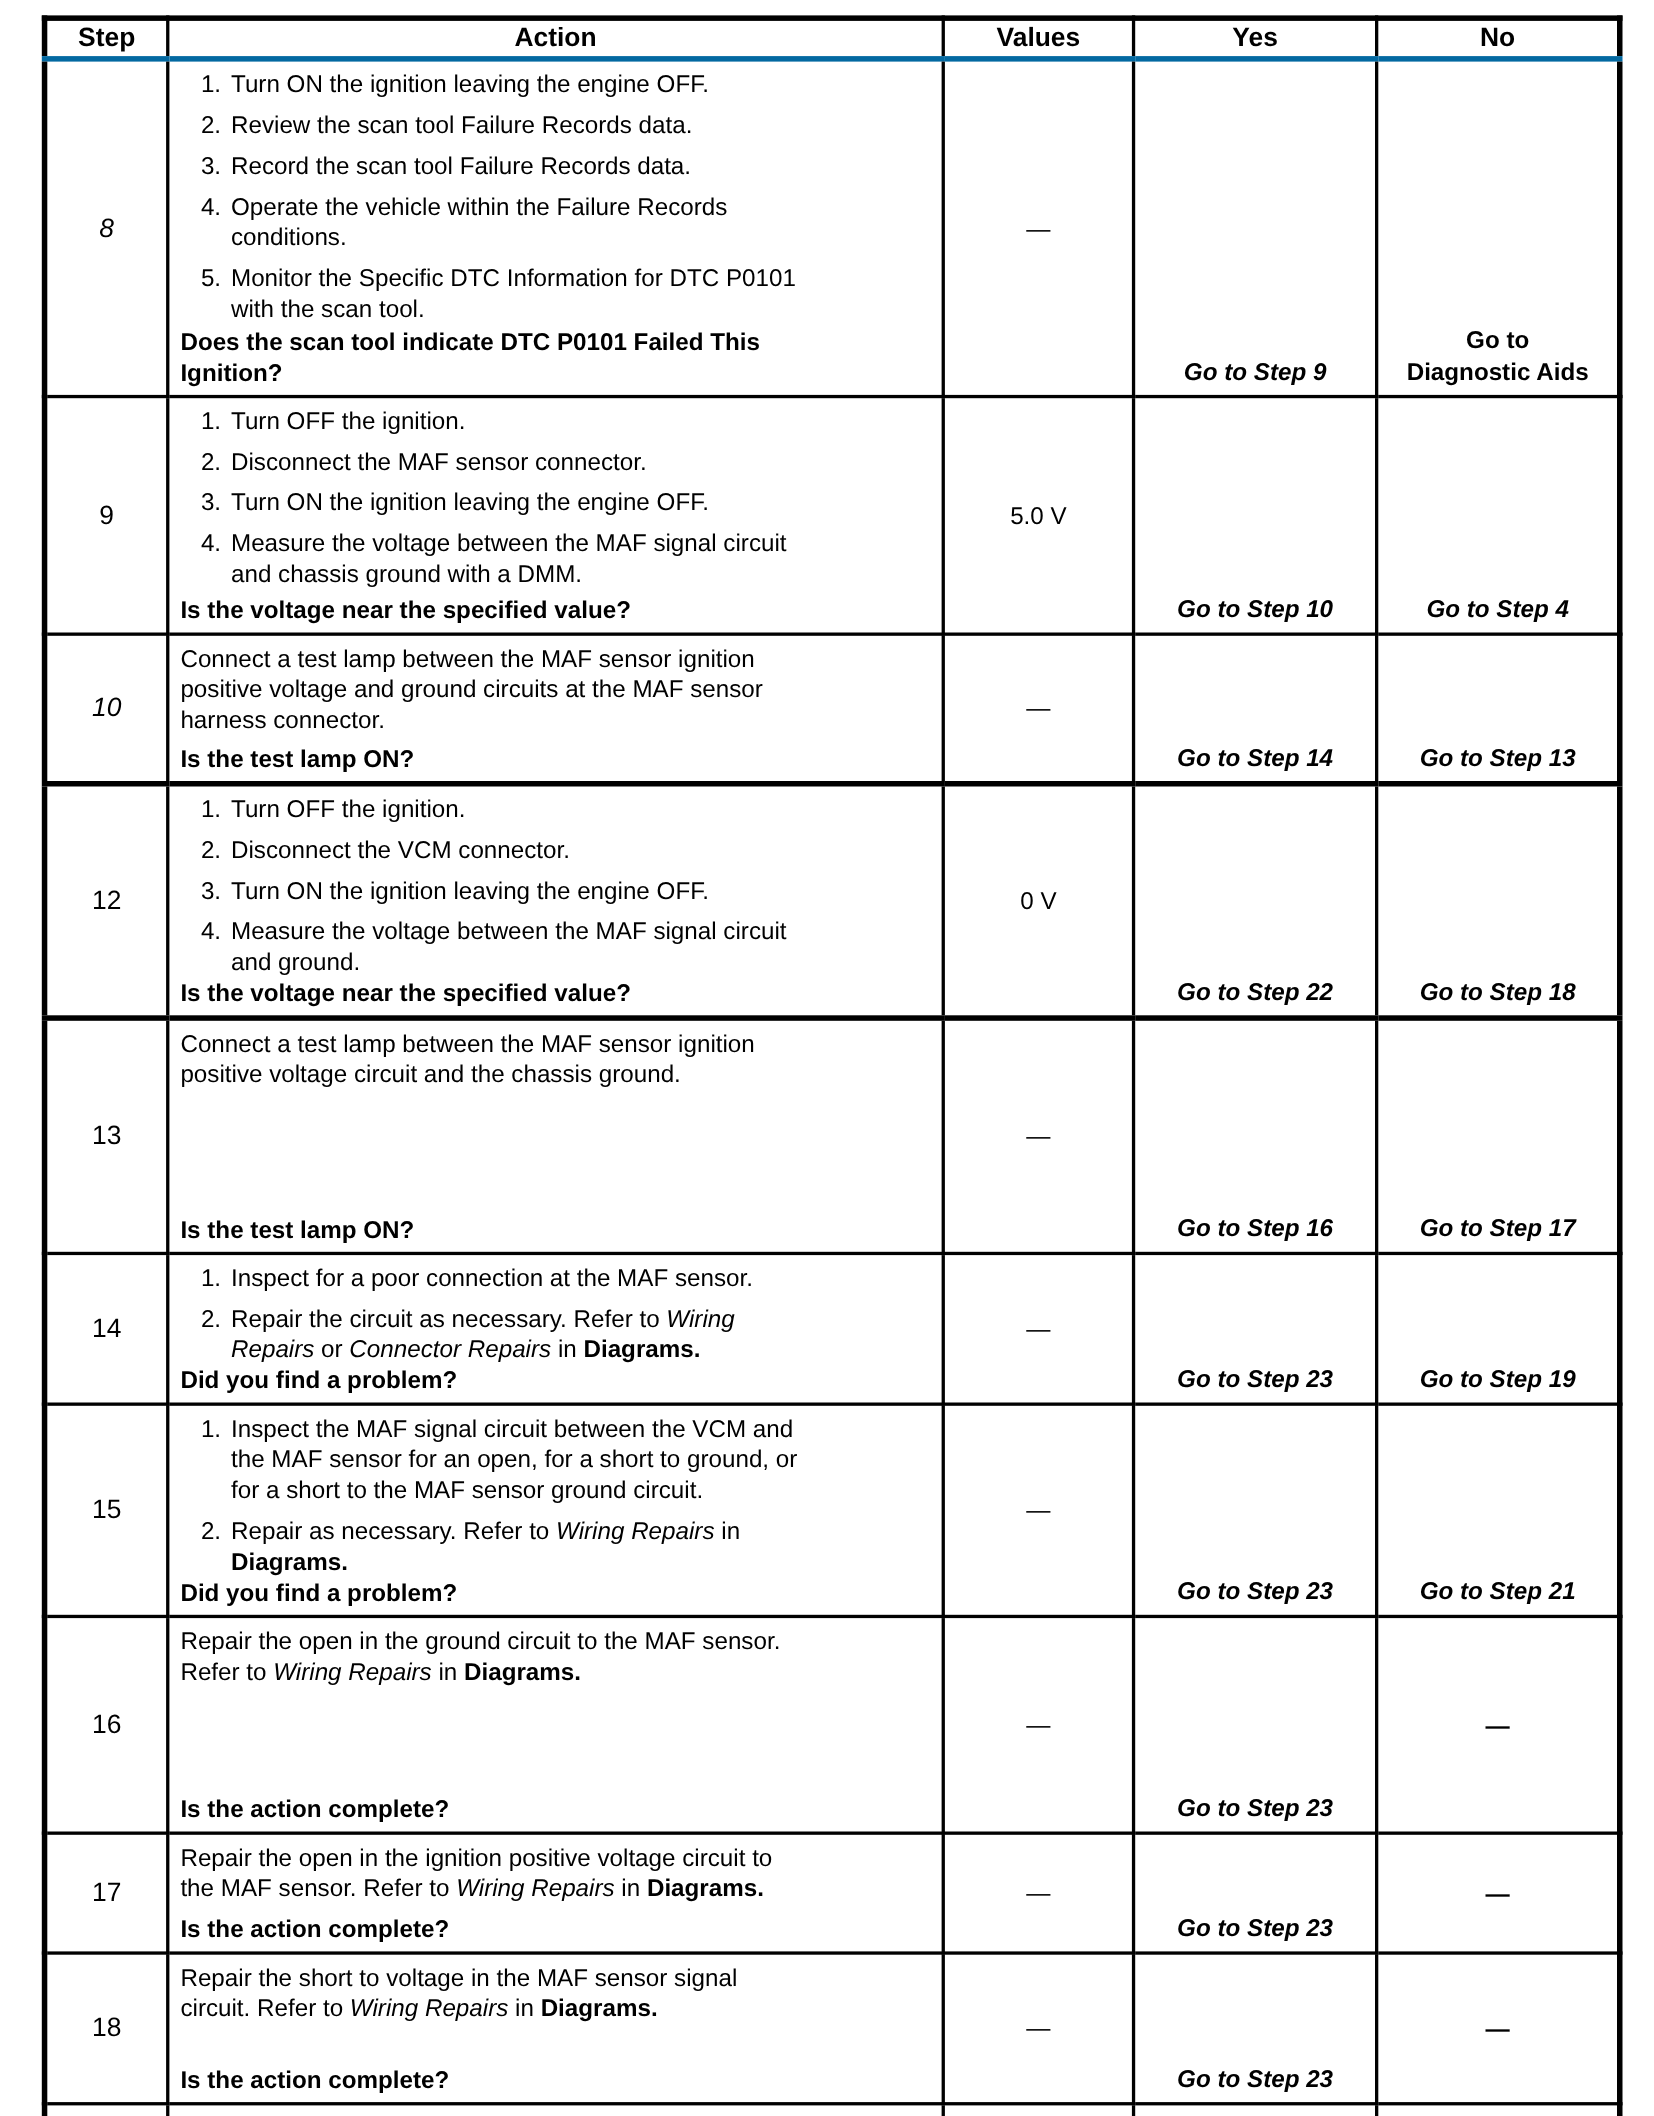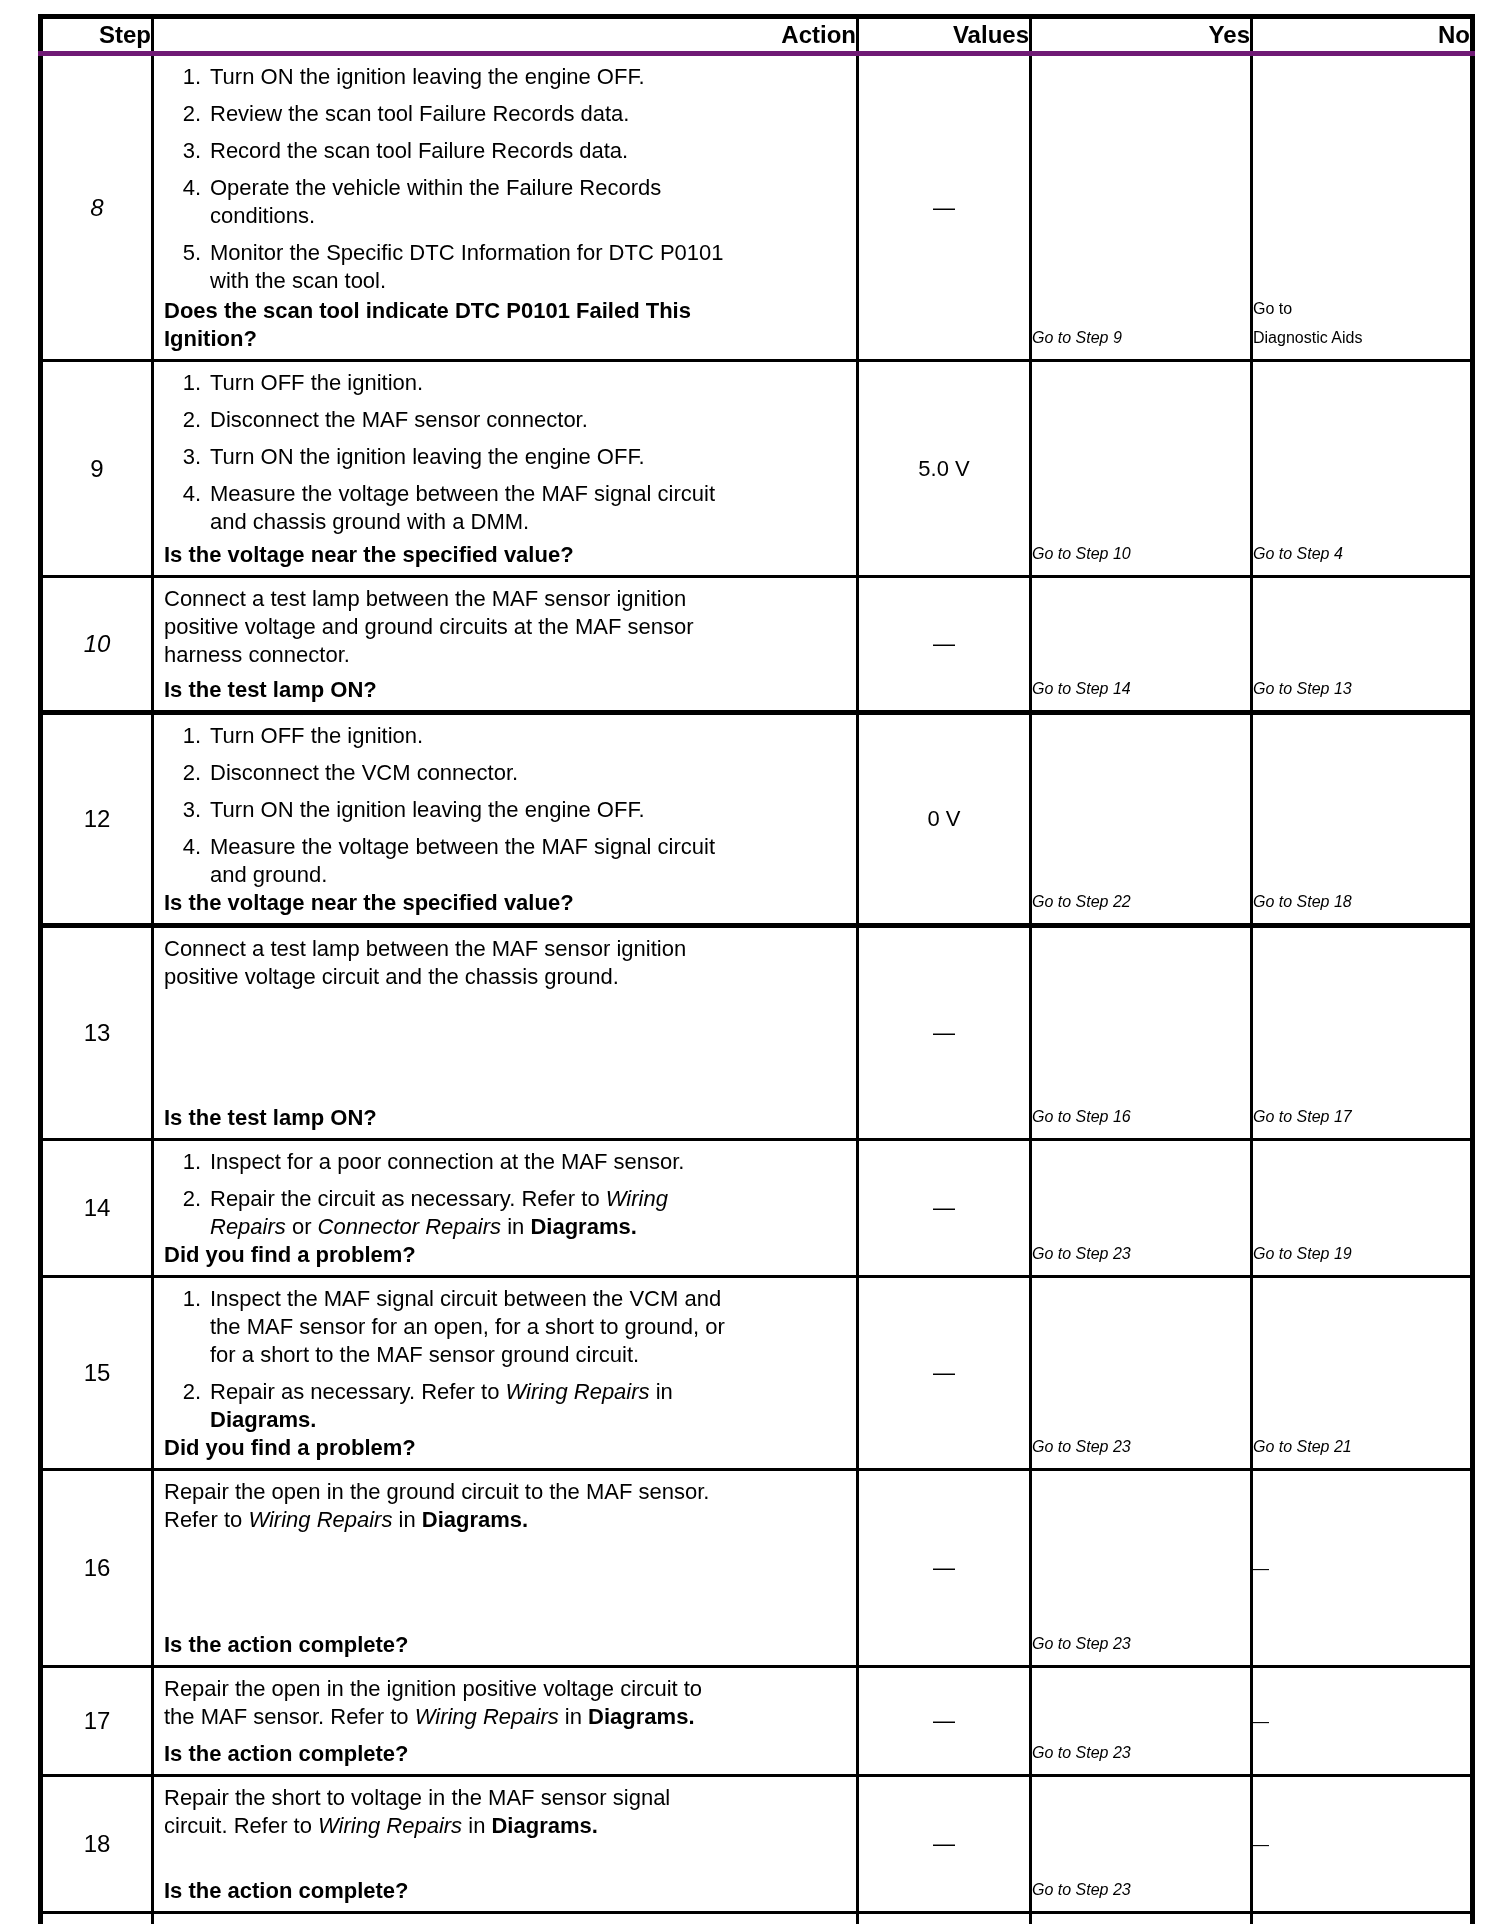--- a/index.html
+++ b/index.html
@@ -32,23 +32,23 @@
 
   th, td {
     border: 3px solid #000;
     padding: 0;
     overflow: hidden;
   }
   thead th {
     height: 32px;
     font-size: 24px;
     font-weight: bold;
-    text-align: right;
+    text-align: center;
     vertical-align: middle;
-    border-bottom: 5px solid #701a75;
+    border-bottom: 5px solid #0369a1;
   }
 
   
   tbody tr:nth-child(1)  td { height: 296px; }
   tbody tr:nth-child(2)  td { height: 206px; }
   tbody tr:nth-child(3)  td { height: 125px; }
   tbody tr:nth-child(4)  td { height: 36px;  }
   tbody tr:nth-child(5)  td { height: 203px; }
   tbody tr:nth-child(6)  td { height: 98px;  }
   tbody tr:nth-child(7)  td { height: 137px; }
@@ -102,23 +102,24 @@
   
   tbody tr:nth-child(12) .question,
   tbody tr:nth-child(13) .question { margin-top: 22px; }
 
   td.values-cell {
     text-align: center;
     vertical-align: middle;
     font-size: 22px;
   }
   td.ref-cell {
-    text-align: left;
-    font-size: 16px;
+    text-align: center;
+    font-size: 22px;
     line-height: 29px;
+    font-weight: bold;
   }
   td.ref-cell.bot { vertical-align: bottom; padding-bottom: 7px; }
   td.ref-cell.mid { vertical-align: middle; }
   .ref-text { white-space: pre-line; }
   .ref-text.it { font-style: italic; }
 
   .it { font-style: italic; }
   .bd { font-weight: bold; text-align: right; }
 </style>
 </head>

